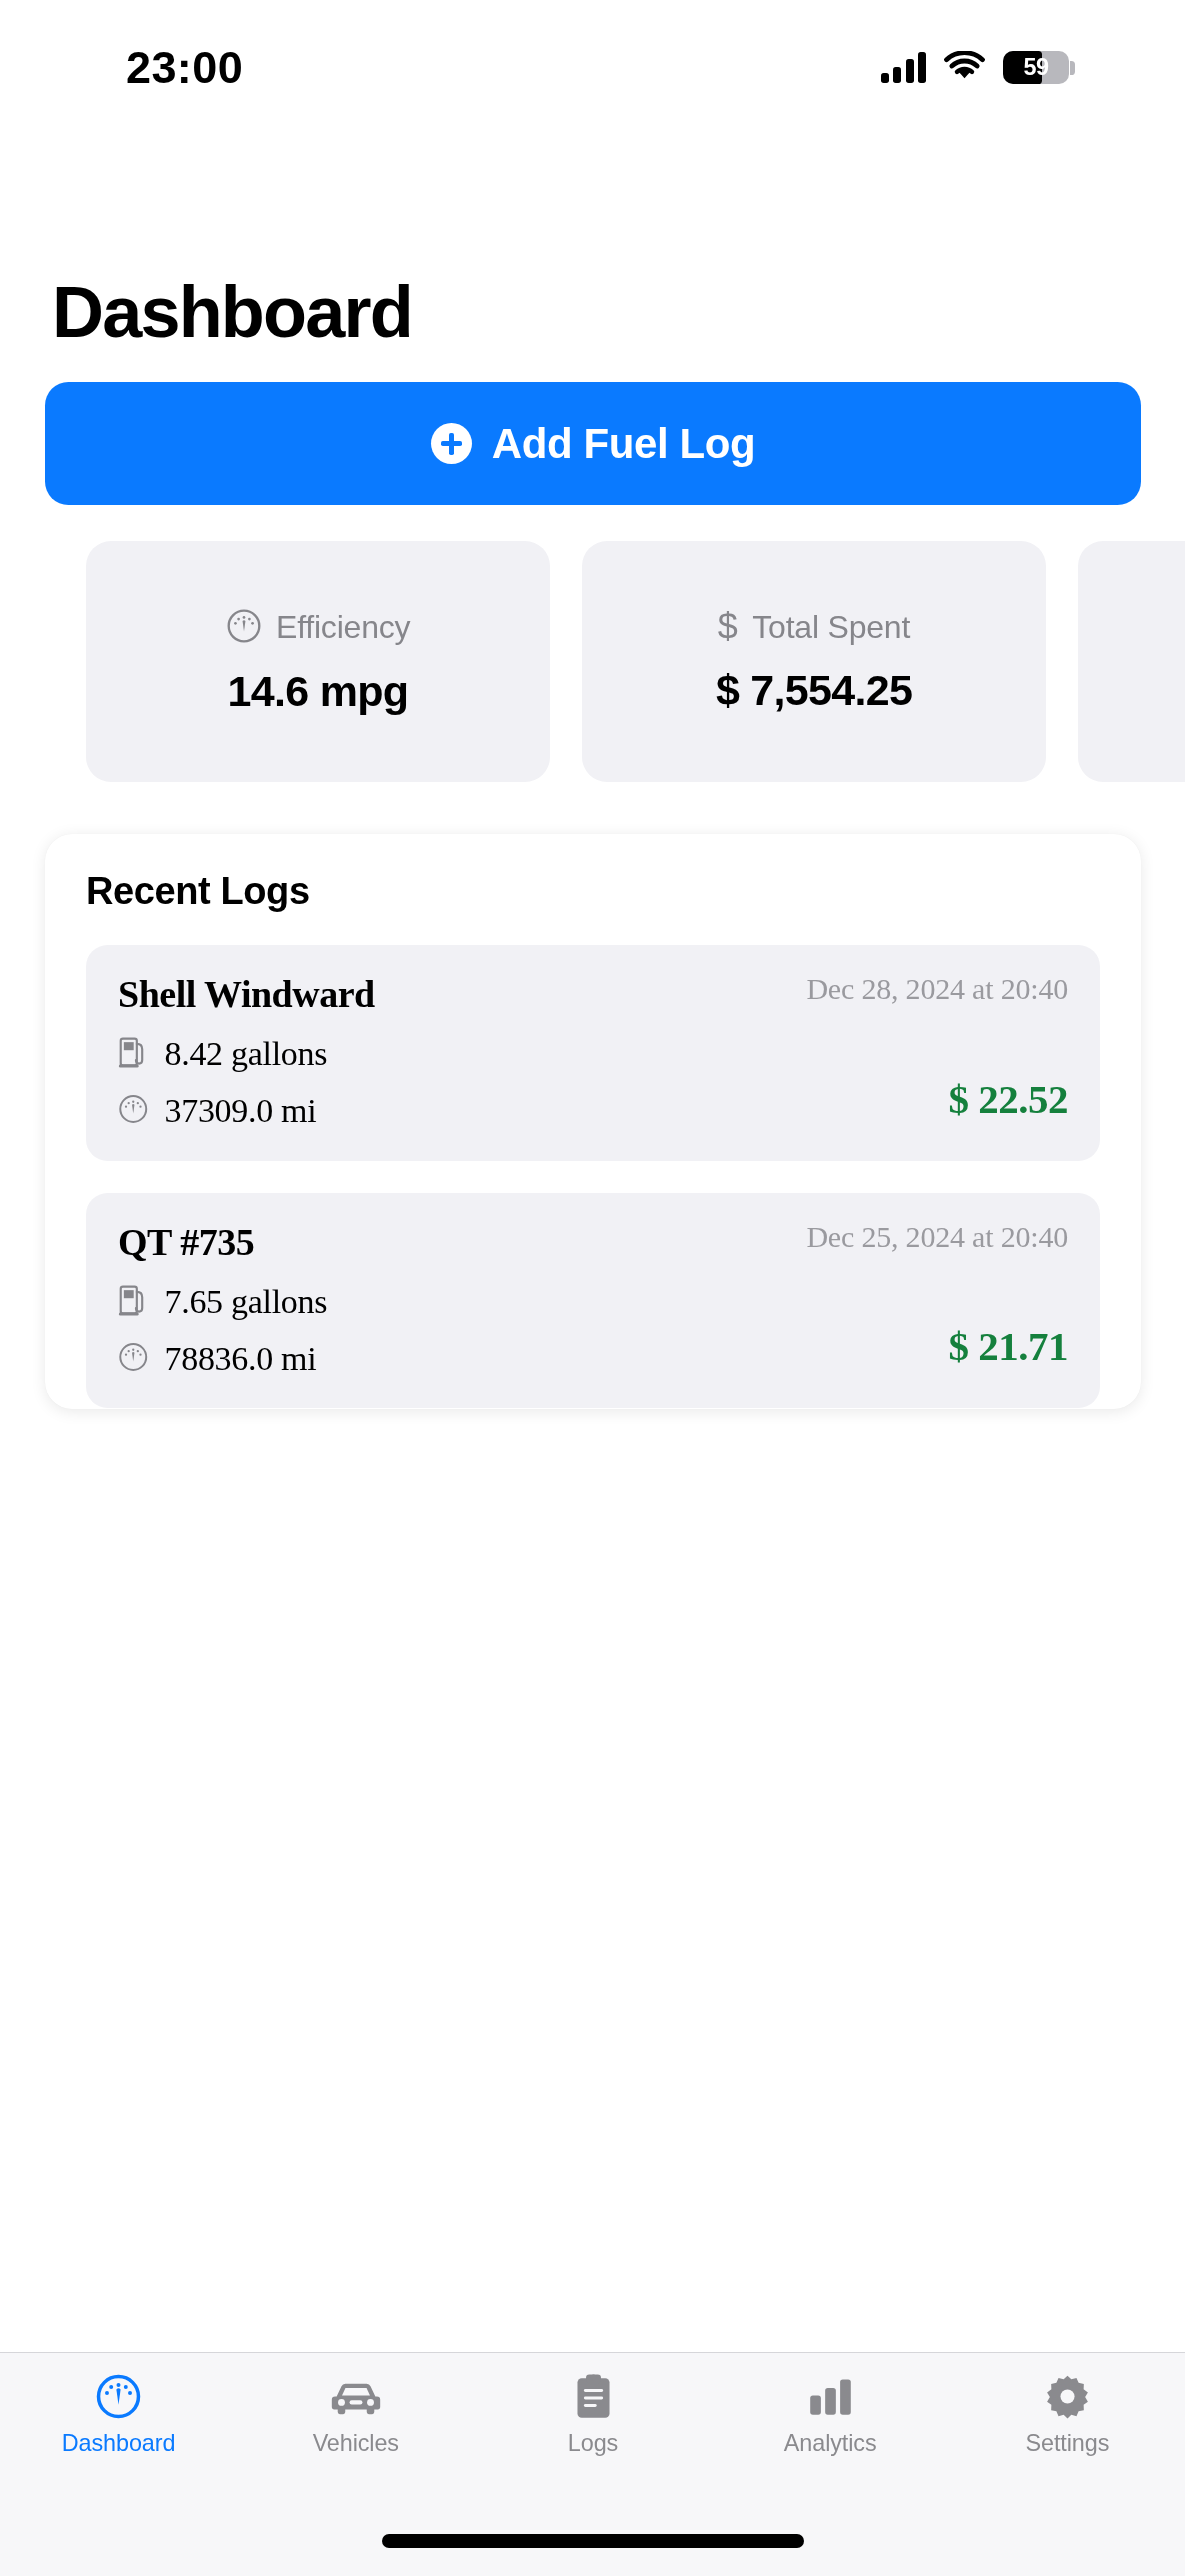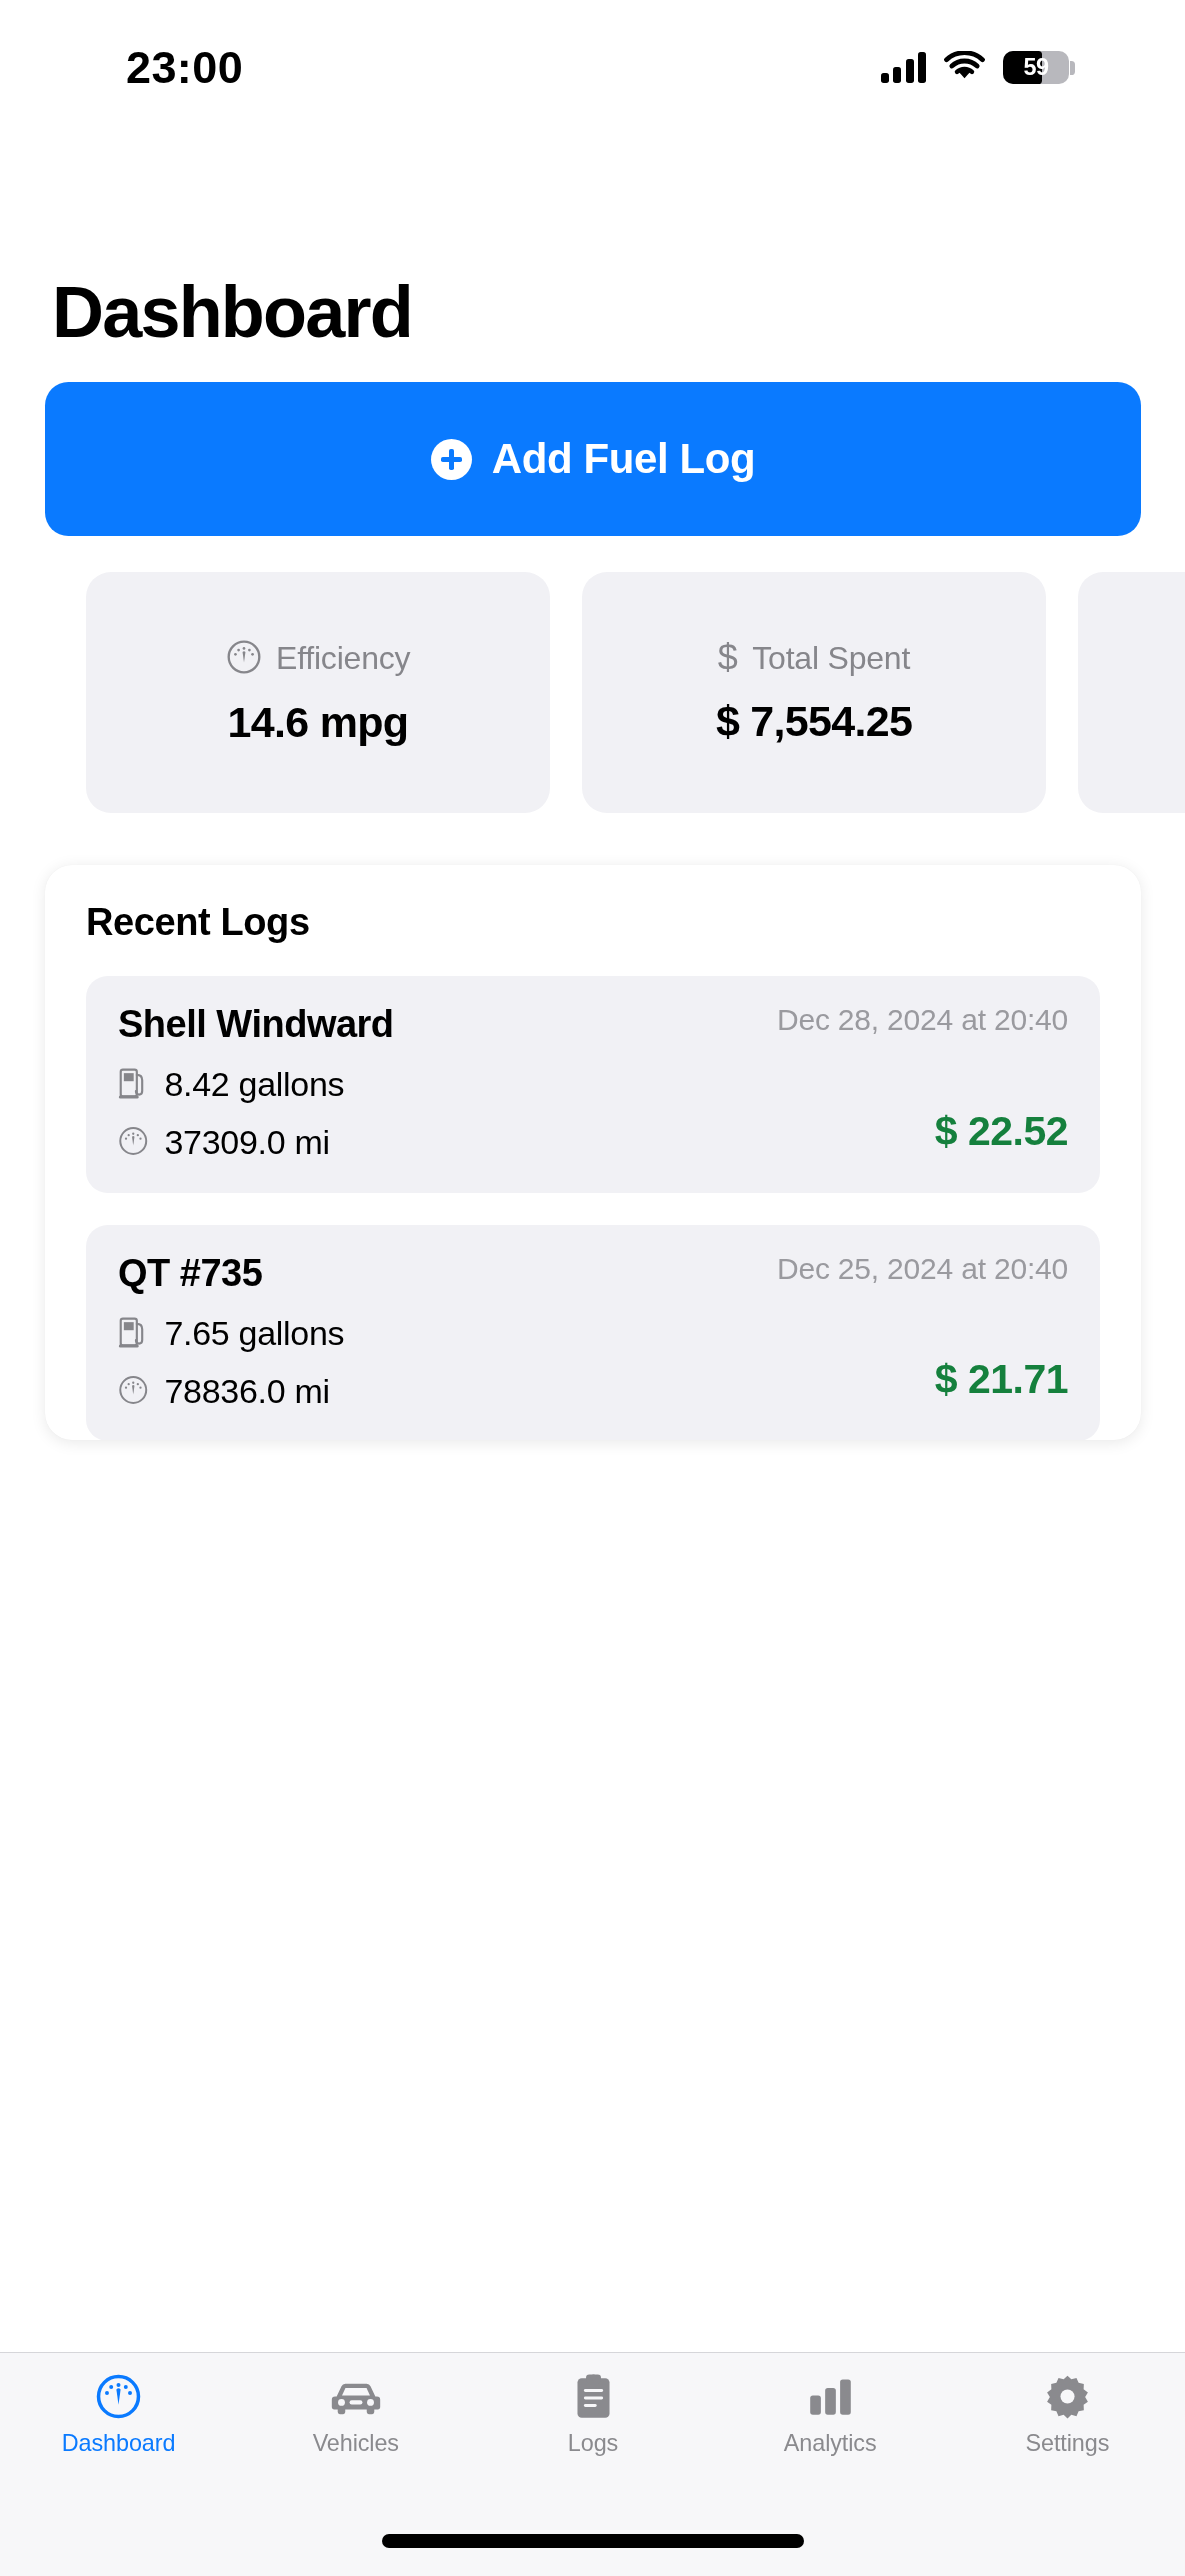--- a/index.html
+++ b/index.html
@@ -148,21 +148,21 @@
     border: 3.1px solid #0a7aff;
     border-radius: 50%;
     display: flex;
     align-items: center;
     justify-content: center;
   }
 
   
   .add-btn {
     margin: 34px 45px 0 45px;
-    height: 154px;
+    height: 123px;
     background: #0a7aff;
     border-radius: 23.4px;
     display: flex;
     align-items: center;
     justify-content: center;
     gap: 20px;
     cursor: pointer;
     border: none;
     width: calc(100% - 90px);
   }
@@ -260,20 +260,21 @@
   }
   .log-item {
     background: #f1f1f5;
     border-radius: 21.6px;
     padding: 27px 32px 30.5px 32px;
     margin-top: 32px;
     display: flex;
     align-items: flex-start;
     justify-content: space-between;
     position: relative;
+    font-family: Liberation Serif, serif;
   }
   .log-left { display: flex; flex-direction: column; }
   .log-station {
     font-size: 38px;
     font-weight: 700;
     color: #000;
     letter-spacing: -0.5px;
   }
   .log-metric {
     display: flex;

